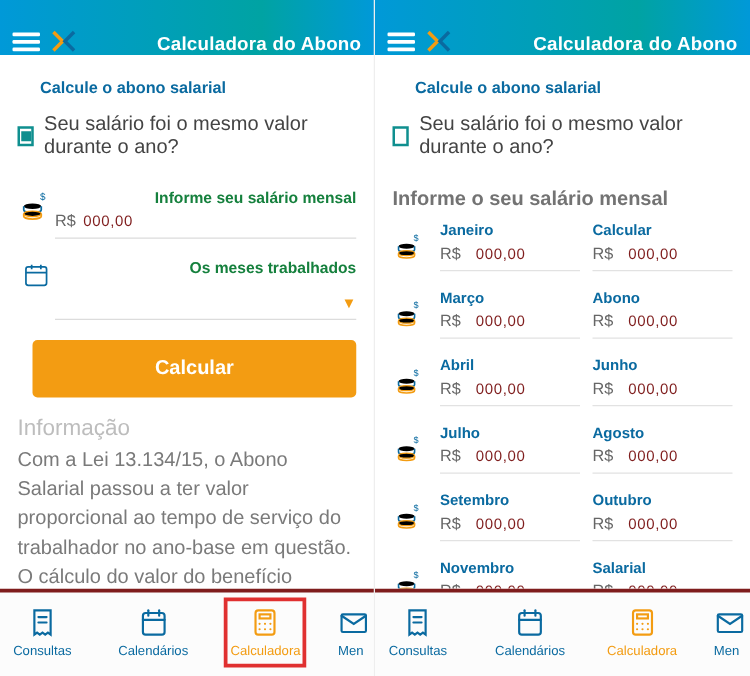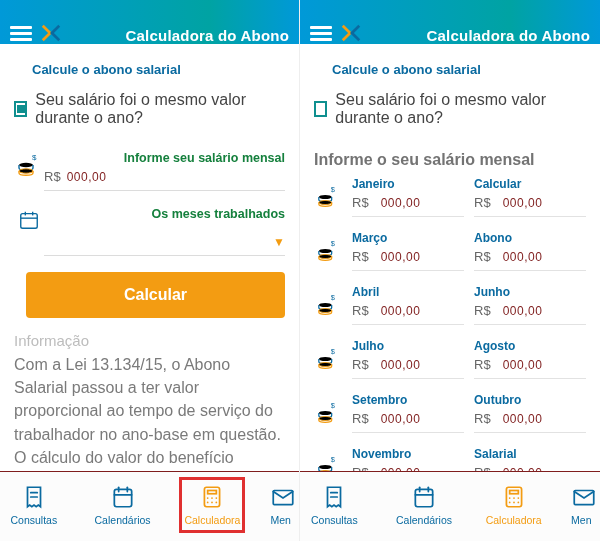--- a/index.html
+++ b/index.html
@@ -29,32 +29,32 @@
   .fieldbody { flex: 1; }
   .fieldlabel { color: #15803d; font-size: 12.5px; font-weight: 600; margin-bottom: 4px; text-align: right; }
   .inline-input { display: flex; align-items: baseline; border-bottom: 1px solid #dcdcdc; padding-bottom: 6px; }
   .cur { font-size: 13px; color: #666; margin-right: 6px; }
   .valzero { font-size: 12px; color: #7f1d1d; letter-spacing: .5px; }
   .select-line { display: flex; align-items: center; justify-content: space-between; border-bottom: 1px solid #dcdcdc; padding: 10px 0 6px 0; }
   .caret { color: #f39c12; font-size: 12px; }
 
   .btn-calc { margin: 6px 0 14px 12px; background: #f39c12; color: #fff; font-weight: 700; font-size: 16px; text-align: center; padding: 14px 0; border-radius: 4px; }
 
-  .info-h { color: #bdbdbd; font-size: 15px; margin-bottom: 4px; }
+  .info-h { color: #bdbdbd; font-size: 18px; margin-bottom: 4px; }
   .info-b { color: #7a7a7a; font-size: 16px; line-height: 1.45; }
 
   
   .mgrid { display: grid; grid-template-columns: 28px 1fr 1fr; column-gap: 10px; row-gap: 14px; }
   .micon { display: flex; align-items: center; justify-content: center; }
   .mcell { border-bottom: 1px solid #e2e2e2; padding-bottom: 6px; }
   .mlabel { color: #0a6aa0; font-size: 12px; font-weight: 600; margin-bottom: 4px; }
   .mval { display: flex; align-items: baseline; gap: 6px; }
 
   
-  .bottom { height: 70px; border-top: 1px solid #7f1d1d; background: #fcfcfc; display: flex; align-items: center; justify-content: flex-end; padding: 4px 2px 8px 2px; gap: 25px; }
+  .bottom { height: 70px; border-top: 3px solid #7f1d1d; background: #fcfcfc; display: flex; align-items: center; justify-content: flex-end; padding: 4px 2px 8px 2px; gap: 25px; }
   .navitem { display: flex; flex-direction: column; align-items: center; gap: 4px; font-size: 10.5px; color: #0a6aa0; width: 72px; position: relative; }
   .navitem.cut { width: 30px; overflow: hidden; align-items: flex-start; }
   .navitem.highlight { border: 3px solid #e03030; padding: 4px 2px; }
   .navitem.active .navlabel { color: #f39c12; }
 
   
   .ic { width: 26px; height: 26px; }
   .ic path, .ic rect, .ic circle, .ic line { stroke: #0a6aa0; stroke-width: 1.6; fill: none; stroke-linecap: round; }
   .navitem.active .ic path, .navitem.active .ic rect, .navitem.active .ic line { stroke: #f39c12; }
   .coins path, .coins circle { stroke: #0a6aa0; stroke-width: 1.4; fill: none; }

